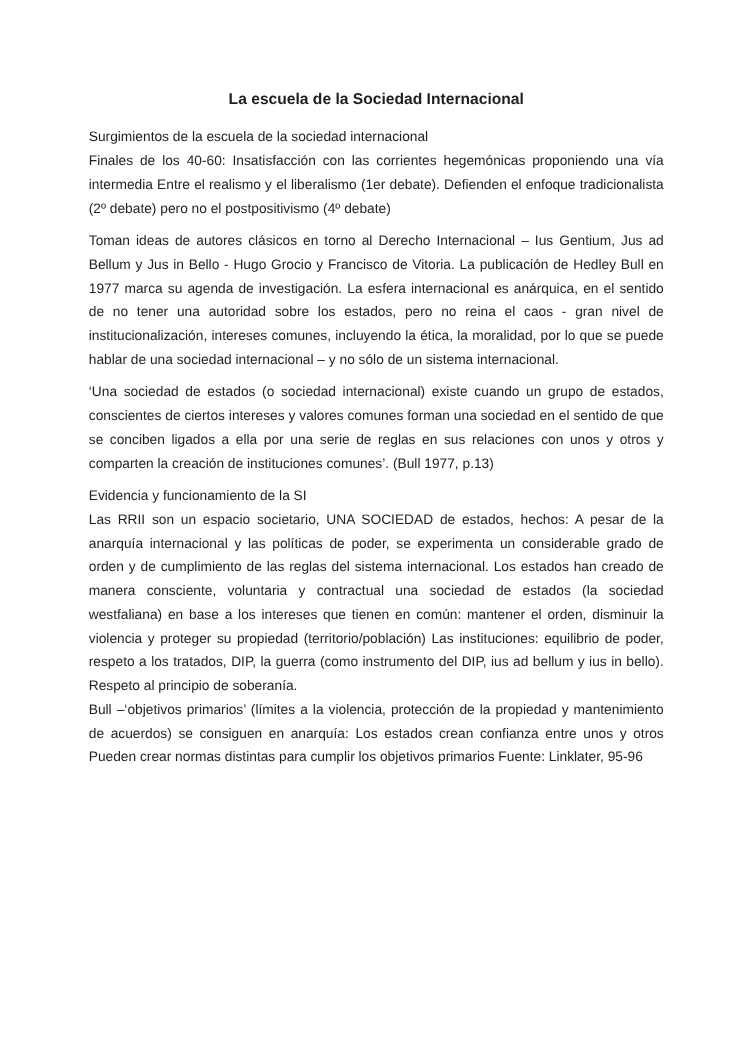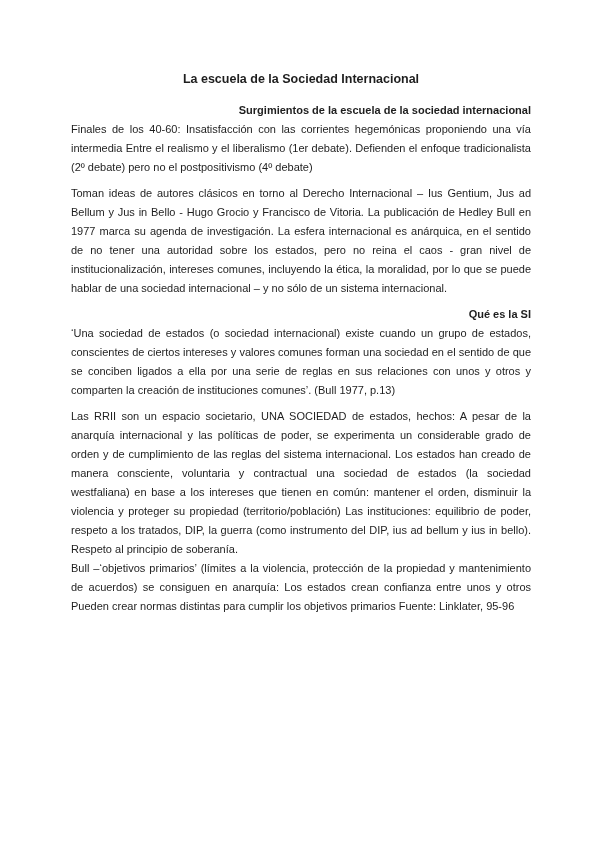--- a/index.html
+++ b/index.html
@@ -23,24 +23,23 @@
   .doc-title {
     font-size: 12.5px;
     font-weight: 700;
     text-align: center;
     margin: 0 0 12px 0;
     line-height: 19px;
   }
   .section { margin: 0; }
   .section-heading {
     font-size: 11px;
-    font-weight: 700;
+    font-weight: 400;
     margin: 0;
     line-height: 19px;
-    text-align: right;
   }
   .para {
     margin: 0 0 7px 0;
     text-align: justify;
     text-justify: inter-word;
   }
   .para.flush { margin-bottom: 0; }
   .lead { font-weight: 400; }
 </style>
 </head>
@@ -50,25 +49,25 @@
 
   <h1 class="doc-title">La escuela de la Sociedad Internacional</h1>
 
   <div class="section">
     <h2 class="section-heading">Surgimientos de la escuela de la sociedad internacional</h2>
     <p class="para">Finales de los 40-60: Insatisfacción con las corrientes hegemónicas proponiendo una vía intermedia Entre el realismo y el liberalismo (1er debate). Defienden el enfoque tradicionalista (2º debate) pero no el postpositivismo (4º debate)</p>
     <p class="para">Toman ideas de autores clásicos en torno al Derecho Internacional – Ius Gentium, Jus ad Bellum y Jus in Bello - Hugo Grocio y Francisco de Vitoria. La publicación de Hedley Bull en 1977 marca su agenda de investigación. La esfera internacional es anárquica, en el sentido de no tener una autoridad sobre los estados, pero no reina el caos - gran nivel de institucionalización, intereses comunes, incluyendo la ética, la moralidad, por lo que se puede hablar de una sociedad internacional – y no sólo de un sistema internacional.</p>
   </div>
 
   <div class="section">
-    <h2 class="section-heading">Qué es la SI</h2>
     <p class="para">‘Una sociedad de estados (o sociedad internacional) existe cuando un grupo de estados, conscientes de ciertos intereses y valores comunes forman una sociedad en el sentido de que se conciben ligados a ella por una serie de reglas en sus relaciones con unos y otros y comparten la creación de instituciones comunes’. (Bull 1977, p.13)</p>
   </div>
 
   <div class="section">
+    <h2 class="section-heading">Evidencia y funcionamiento de la SI</h2>
     <p class="para flush">
       <strong class="lead">Las RRII son un espacio societario, UNA SOCIEDAD de estados, hechos:</strong><span> A pesar de la anarquía internacional y las políticas de poder, se experimenta un considerable grado de orden y de cumplimiento de las reglas del sistema internacional. Los estados han creado de manera consciente, voluntaria y contractual una sociedad de estados (la sociedad westfaliana) en base a los intereses que tienen en común: mantener el orden, disminuir la violencia y proteger su propiedad (territorio/población) Las instituciones: equilibrio de poder, respeto a los tratados, DIP, la guerra (como instrumento del DIP, ius ad bellum y ius in bello). Respeto al principio de soberanía.</span>
     </p>
     <p class="para flush">
       <strong class="lead">Bull –‘objetivos primarios’ (límites a la violencia, protección de la propiedad y mantenimiento de acuerdos) se consiguen en anarquía:</strong><span> Los estados crean confianza entre unos y otros Pueden crear normas distintas para cumplir los objetivos primarios Fuente: Linklater, 95-96</span>
     </p>
   </div>
 
 </div>
 

